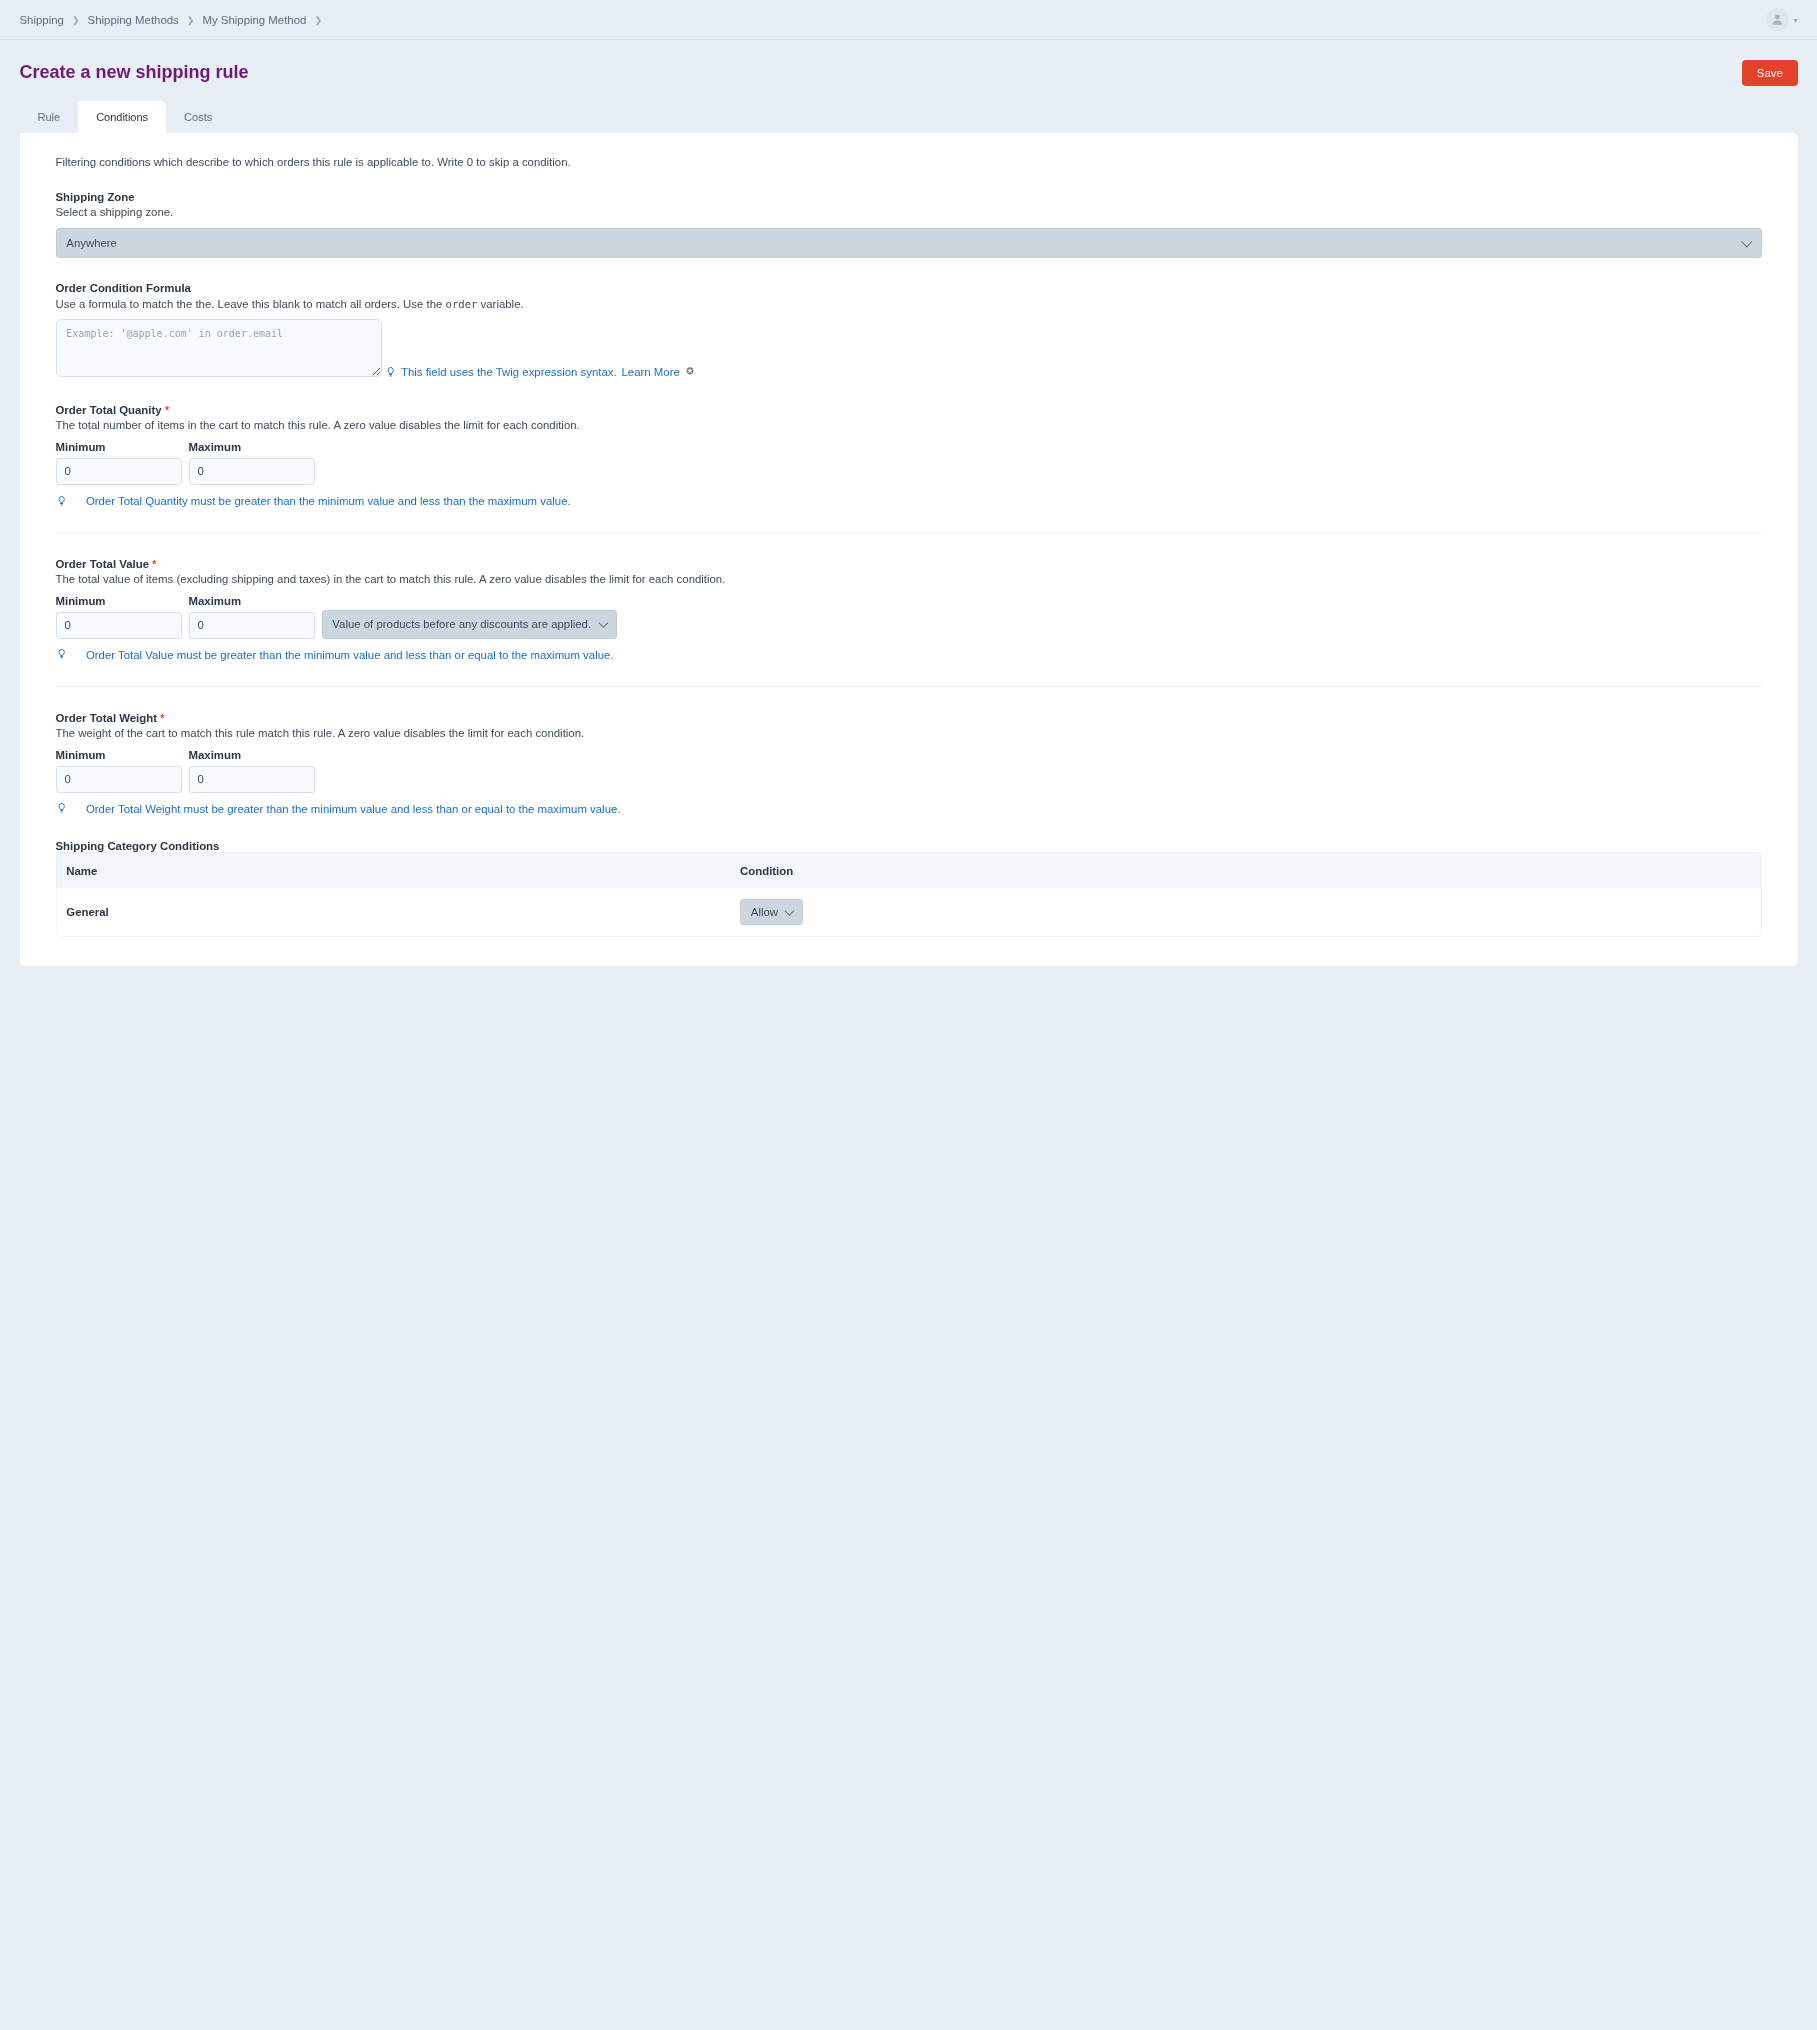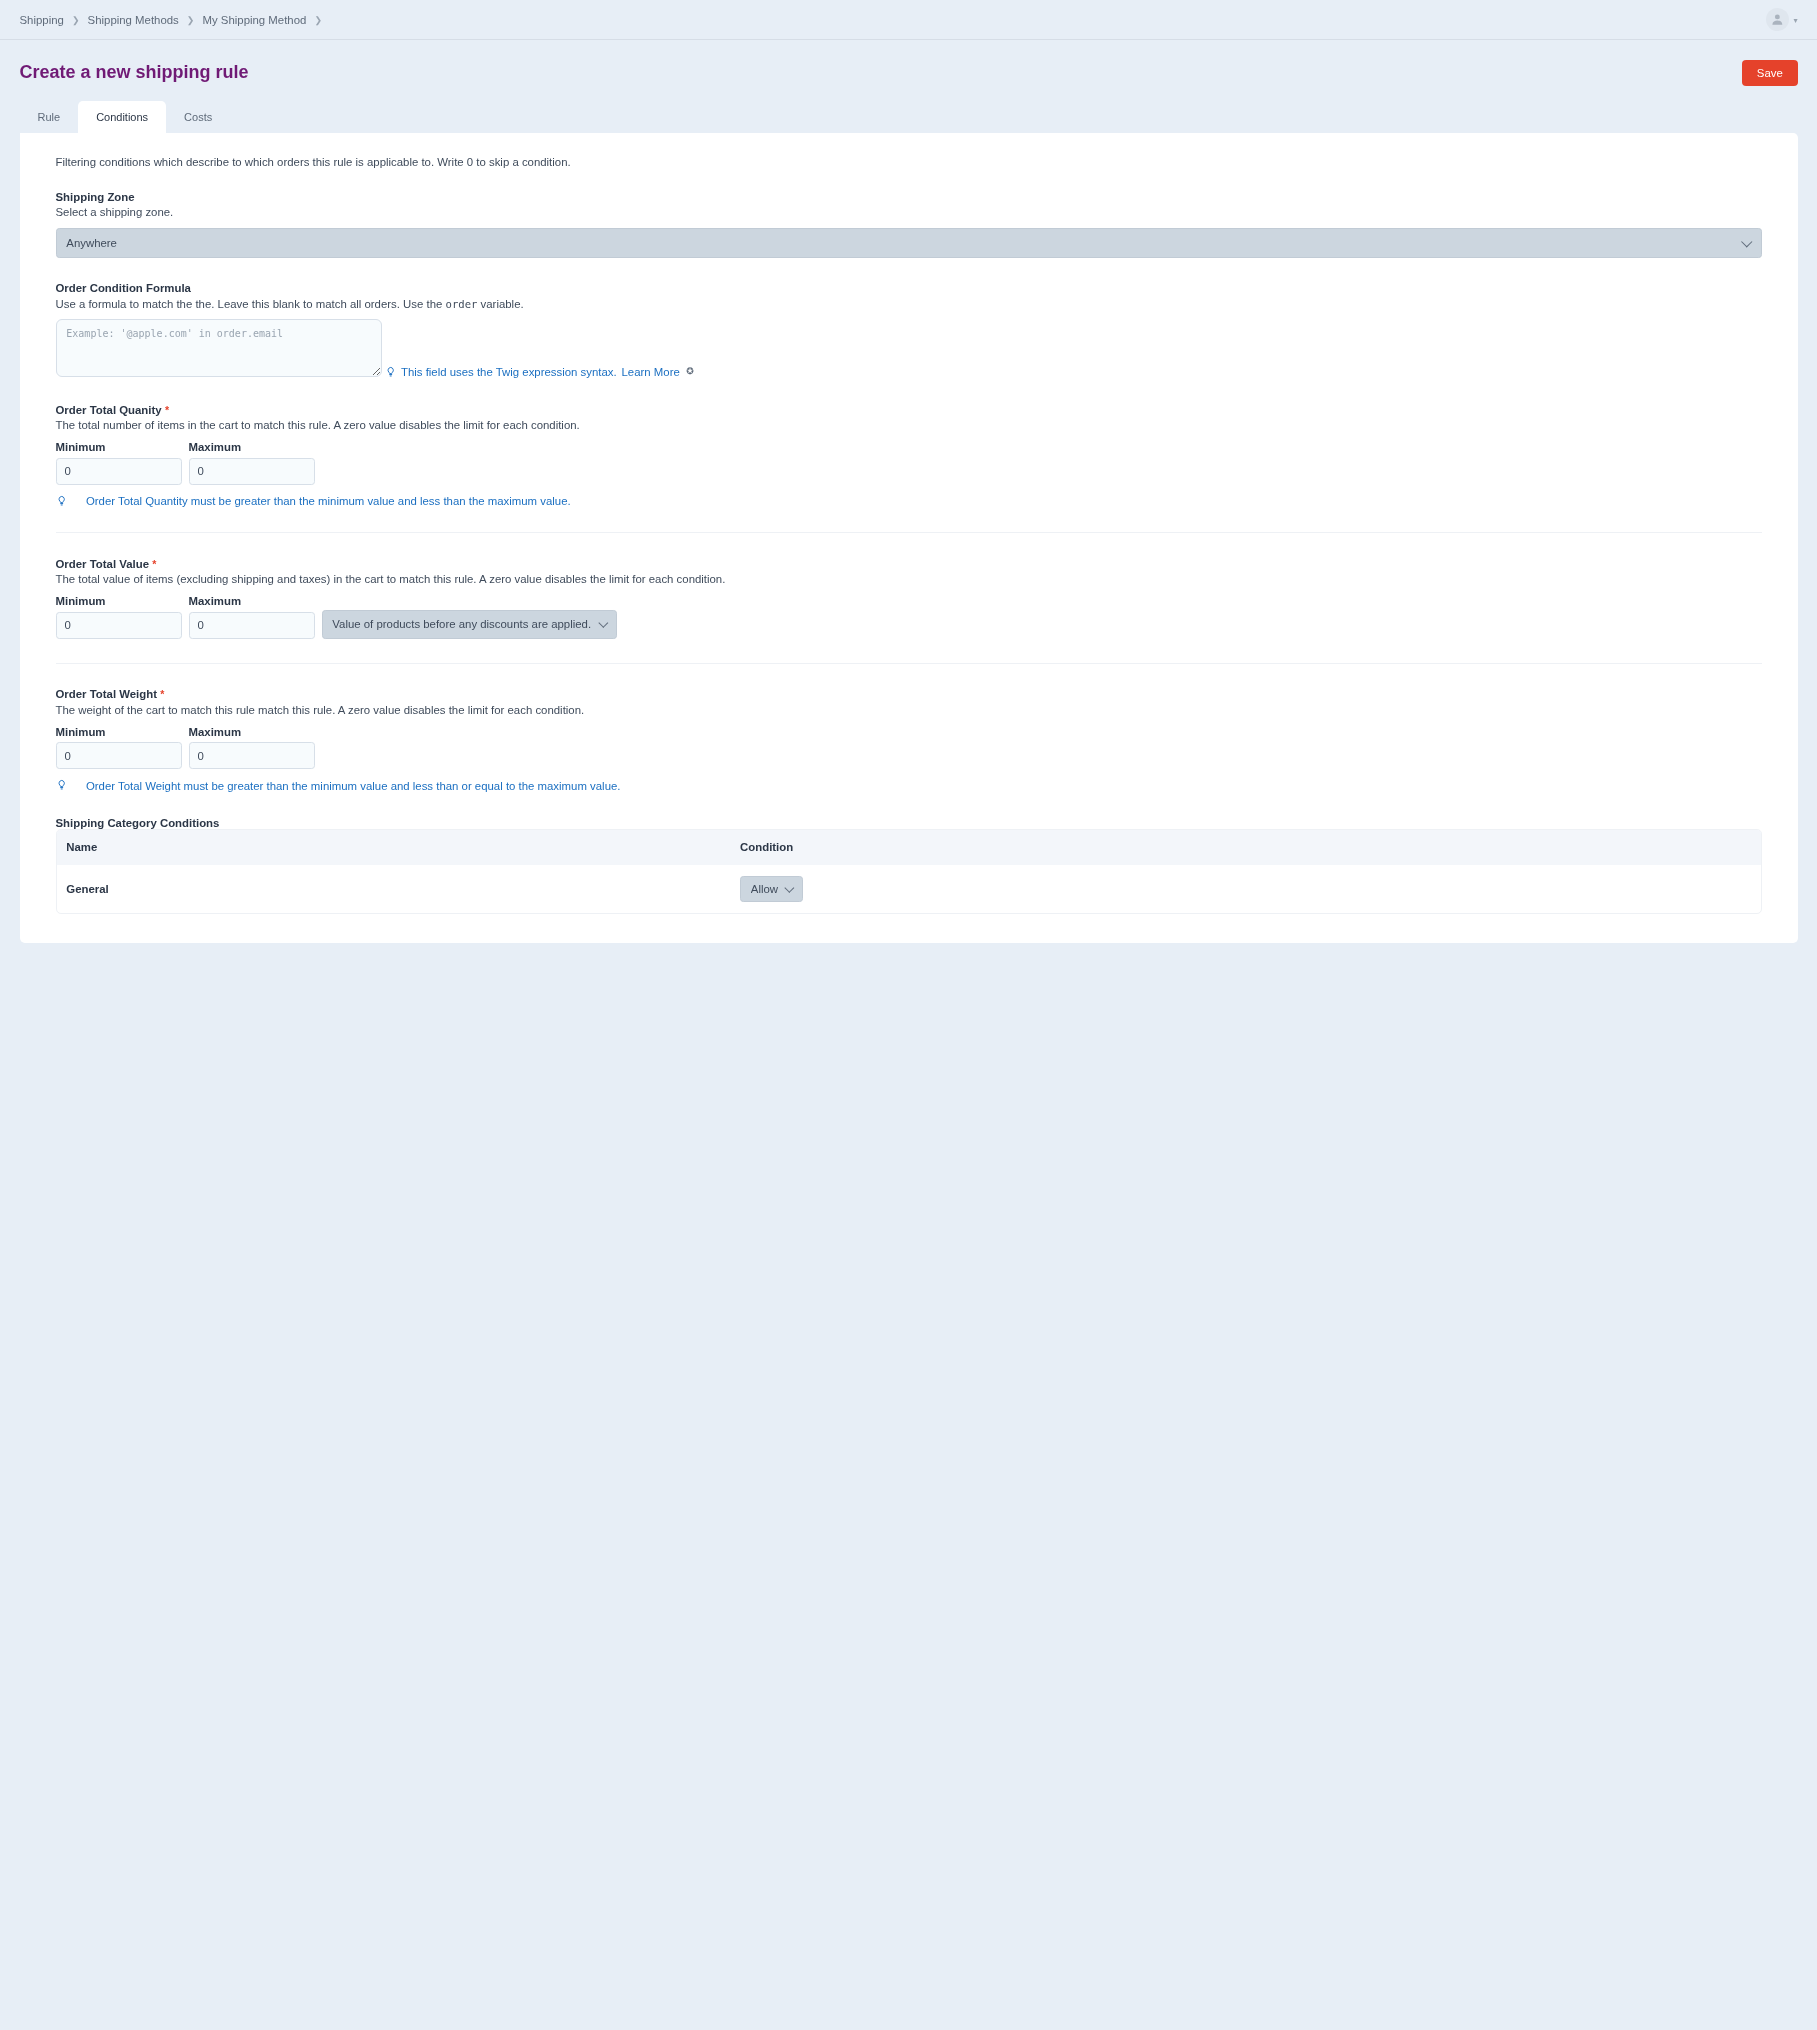--- a/index.html
+++ b/index.html
@@ -355,20 +355,28 @@
       <div class="col">
         <label>Maximum</label>
         <input class="num-input" type="text" value="0" style="">
       </div>
       <div class="select-inline-wrap">
         <select class="select-inline">
           <option>Value of products before any discounts are applied.</option>
         </select>
       </div>
     </div>
+    <div class="hint-tip">
+      <span class="bulb">
+        <svg width="11.4" height="11.4" viewBox="0 0 24 24" fill="none" stroke="#1b6fc1" stroke-width="2">
+            <path d="M9 18h6M10 21h4M12 3a6 6 0 0 0-4 10c1 1 2 2 2 3h4c0-1 1-2 2-3a6 6 0 0 0-4-10z"></path>
+          </svg>
+      </span>
+      <span>Order Total Value must be greater than the minimum value and less than or equal to the maximum value.</span>
+    </div>
   </div>
 
   <hr class="sep">
 
   <div class="mb-lg">
     <div class="section-title">
       <span>Order Total Weight</span><span class="req">*</span>
     </div>
     <div class="section-desc">The weight of the cart to match this rule match this rule. A zero value disables the limit for each condition.</div>
     <div class="row-2">

